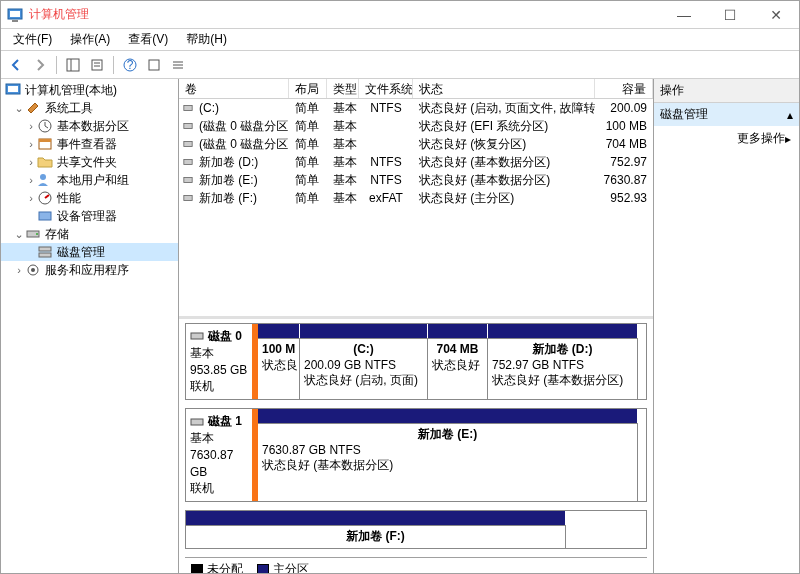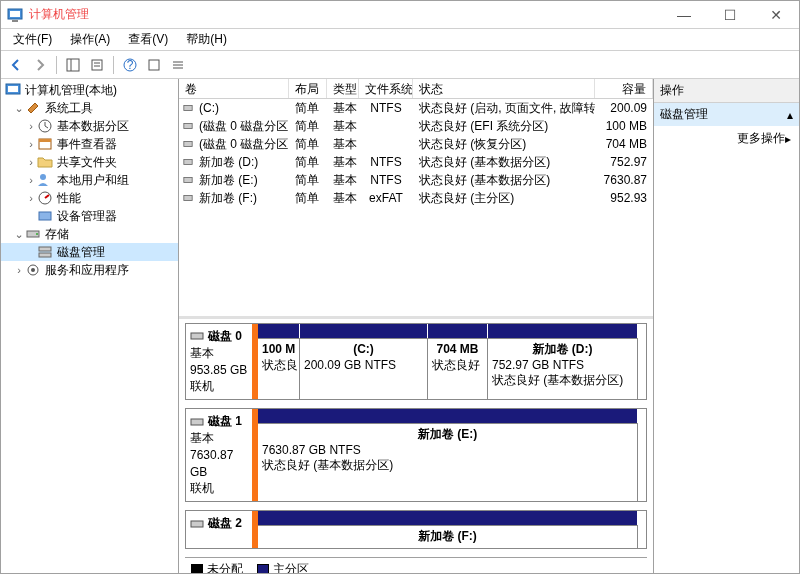--- a/index.html
+++ b/index.html
@@ -352,20 +352,21 @@
                   <div style="width: 150px;"></div>
                 </div>
                 <div class="partsbody">
                   <div class="partcell" style="width: 42px;">
                     <div class="pn">100 M</div>
                     <div>状态良</div>
                   </div>
                   <div class="partcell" style="width: 128px;">
                     <div class="pn">(C:)</div>
                     <div>200.09 GB NTFS</div>
+                    <div>状态良好 (启动, 页面)</div>
                   </div>
                   <div class="partcell" style="width: 60px;">
                     <div class="pn">704 MB</div>
                     <div>状态良好</div>
                   </div>
                   <div class="partcell" style="width: 150px;">
                     <div class="pn">新加卷 (D:)</div>
                     <div>752.97 GB NTFS</div>
                     <div>状态良好 (基本数据分区)</div>
                   </div>
@@ -388,25 +389,20 @@
                 <div class="partsbody">
                   <div class="partcell" style="width: 380px;">
                     <div class="pn">新加卷 (E:)</div>
                     <div>7630.87 GB NTFS</div>
                     <div>状态良好 (基本数据分区)</div>
                   </div>
                 </div>
               </div>
             </div>
             <div class="diskrow short">
-              <div class="diskinfo">
-                <div class="dicon"><svg width="14" height="14" viewBox="0 0 14 14">
-                    <rect x="1" y="4" width="12" height="6" fill="#ccc" stroke="#555"></rect>
-                  </svg> 磁盘 2</div>
-              </div>
               <div class="parts">
                 <div class="partshdr">
                   <div style="width: 380px;"></div>
                 </div>
                 <div class="partsbody">
                   <div class="partcell" style="width: 380px;">
                     <div class="pn">新加卷 (F:)</div>
                   </div>
                 </div>
               </div>

